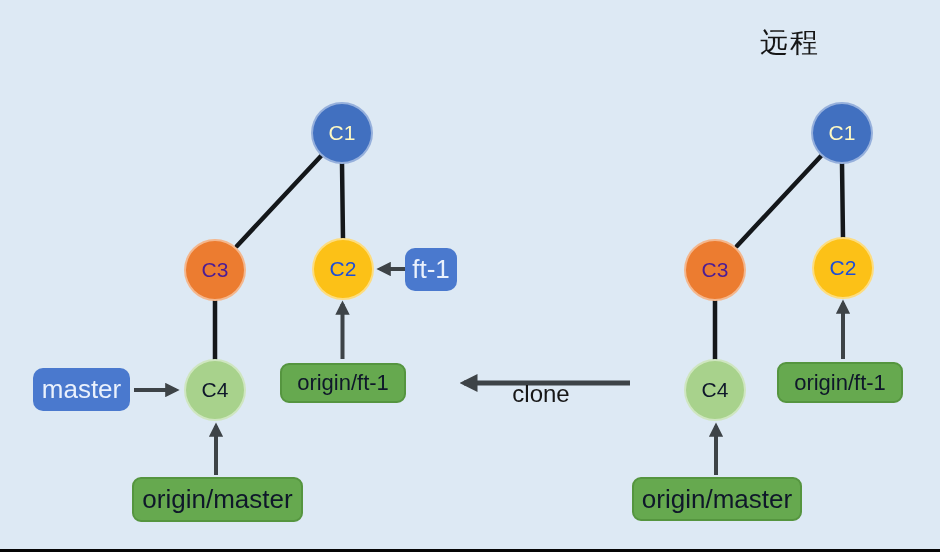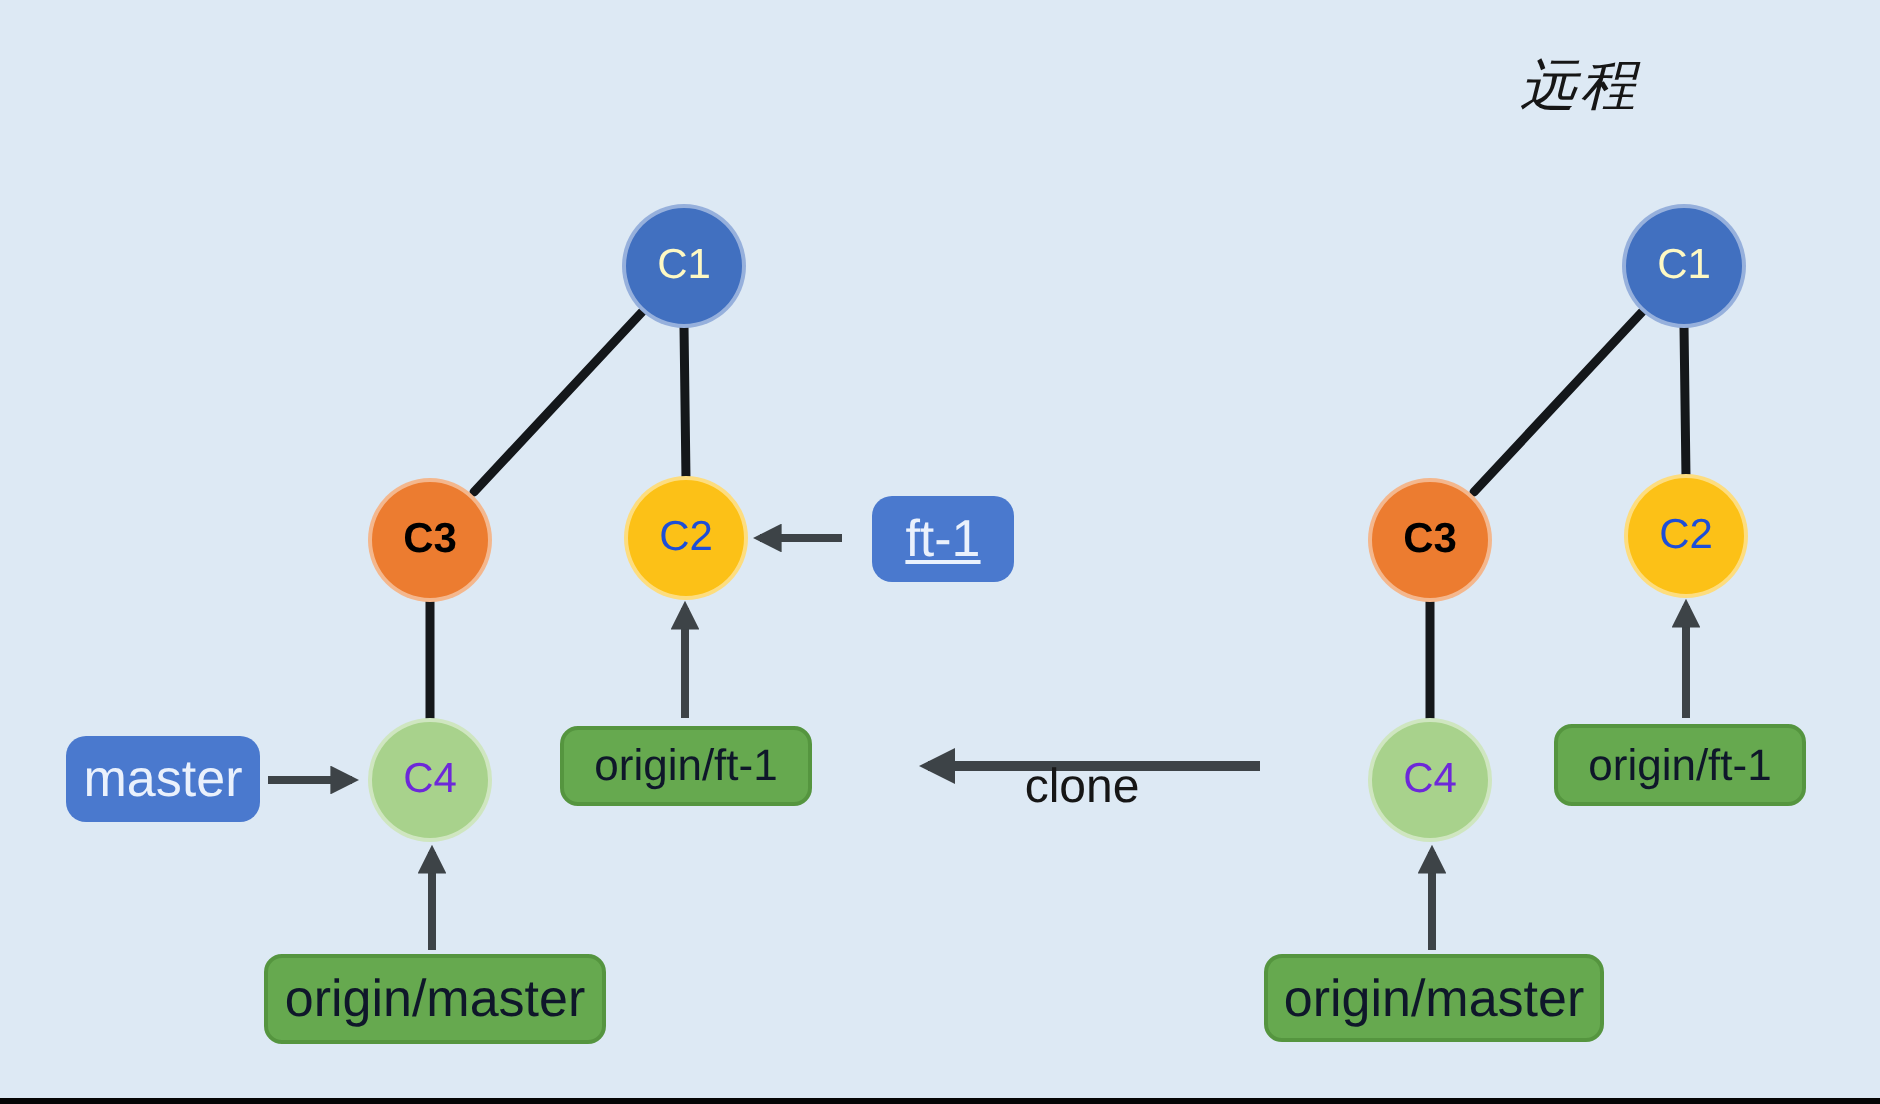--- a/index.html
+++ b/index.html
@@ -24,41 +24,41 @@
   .arrow-line{stroke:var(--arrow,#3d4347);stroke-width:4;stroke-linecap:butt;}
   .arrow-line.thick{stroke-width:5;}
   .ah{fill:var(--arrow,#3d4347);}
   .commit{
     position:absolute;width:62px;height:62px;border-radius:50%;
     display:flex;align-items:center;justify-content:center;
     font-size:21px;box-sizing:border-box;
     border:2px solid rgba(255,255,255,.45);
   }
   .commit.blue{background:var(--circleBlue,#4170c0);color:#fef9c3;}
-  .commit.orange{background:var(--orange,#ec7c30);color:#000000;font-weight:bold;}
+  .commit.orange{background:var(--orange,#ec7c30);color:#4c1d95;}
   .commit.yellow{background:var(--yellow,#fcc117);color:#1d4ed8;}
-  .commit.green{background:var(--lightGreen,#a8d28c);color:#6d28d9;}
+  .commit.green{background:var(--lightGreen,#a8d28c);color:#0f172a;}
   .badge{
     position:absolute;display:flex;align-items:center;justify-content:center;
     box-sizing:border-box;white-space:nowrap;
   }
   .badge.blue{background:var(--badgeBlue,#4a79ce);border-radius:10px;color:#eaf1fc;font-size:26px;}
   .badge.green{background:var(--green,#66a94f);border-radius:9px;border:2px solid var(--greenBorder,#55953f);color:#0f172a;}
   .clone-label{
     position:absolute;transform:translateX(-50%);
     font-size:24px;color:var(--ink,#161616);margin-top:29px;
   }
   .bottom-bar{position:absolute;left:0;bottom:0;width:100%;height:3px;background:#050505;}
 </style>
 </head>
 <body>
 
 <div class="canvas">
 
-  <div class="section-title" style="left:790px;top:24px;font-style:italic;">远程</div>
+  <div class="section-title" style="left:790px;top:24px;">远程</div>
 
   <svg class="edges" width="940" height="552" viewBox="0 0 940 552">
     <defs>
       <marker id="ah" viewBox="0 0 10 10" refX="7.5" refY="5" markerWidth="3.6" markerHeight="3.6" orient="auto">
         <path class="ah" d="M0,0 L10,5 L0,10 Z"></path>
       </marker>
     </defs>
 
     <line class="tree-line" x1="321" y1="156" x2="237" y2="246"></line>
     <line class="tree-line" x1="342" y1="163" x2="343" y2="240"></line>
@@ -82,21 +82,21 @@
   <div class="commit orange" style="left:184px;top:239px;">C3</div>
   <div class="commit yellow" style="left:312px;top:238px;">C2</div>
   <div class="commit green" style="left:184px;top:359px;">C4</div>
 
   <div class="commit blue" style="left:811px;top:102px;">C1</div>
   <div class="commit orange" style="left:684px;top:239px;">C3</div>
   <div class="commit yellow" style="left:812px;top:237px;">C2</div>
   <div class="commit green" style="left:684px;top:359px;">C4</div>
 
   <div class="badge blue" style="left:33px;top:368px;width:97px;height:43px;">master</div>
-  <div class="badge blue" style="left:436px;top:248px;width:71px;height:43px;text-decoration:underline;">ft-1</div>
+  <div class="badge blue" style="left:405px;top:248px;width:52px;height:43px;">ft-1</div>
   <div class="badge green" style="left:280px;top:363px;width:126px;height:40px;font-size:22px;">origin/ft-1</div>
   <div class="badge green" style="left:132px;top:477px;width:171px;height:45px;font-size:26px;">origin/master</div>
 
   <div class="badge green" style="left:777px;top:362px;width:126px;height:41px;font-size:22px;">origin/ft-1</div>
   <div class="badge green" style="left:632px;top:477px;width:170px;height:44px;font-size:26px;">origin/master</div>
 
   <div class="clone-label" style="left:541px;top:351px;">clone</div>
 
   <div class="bottom-bar"></div>
 </div>

